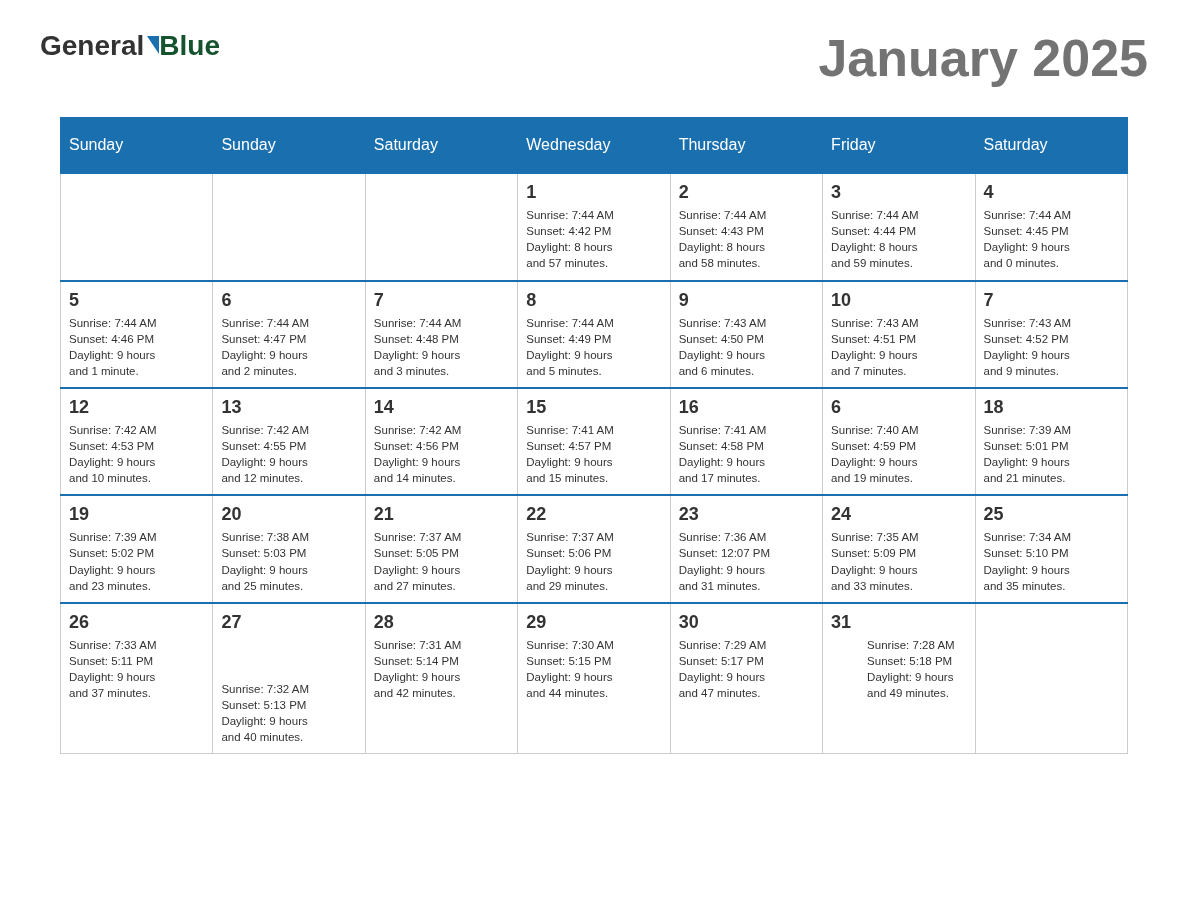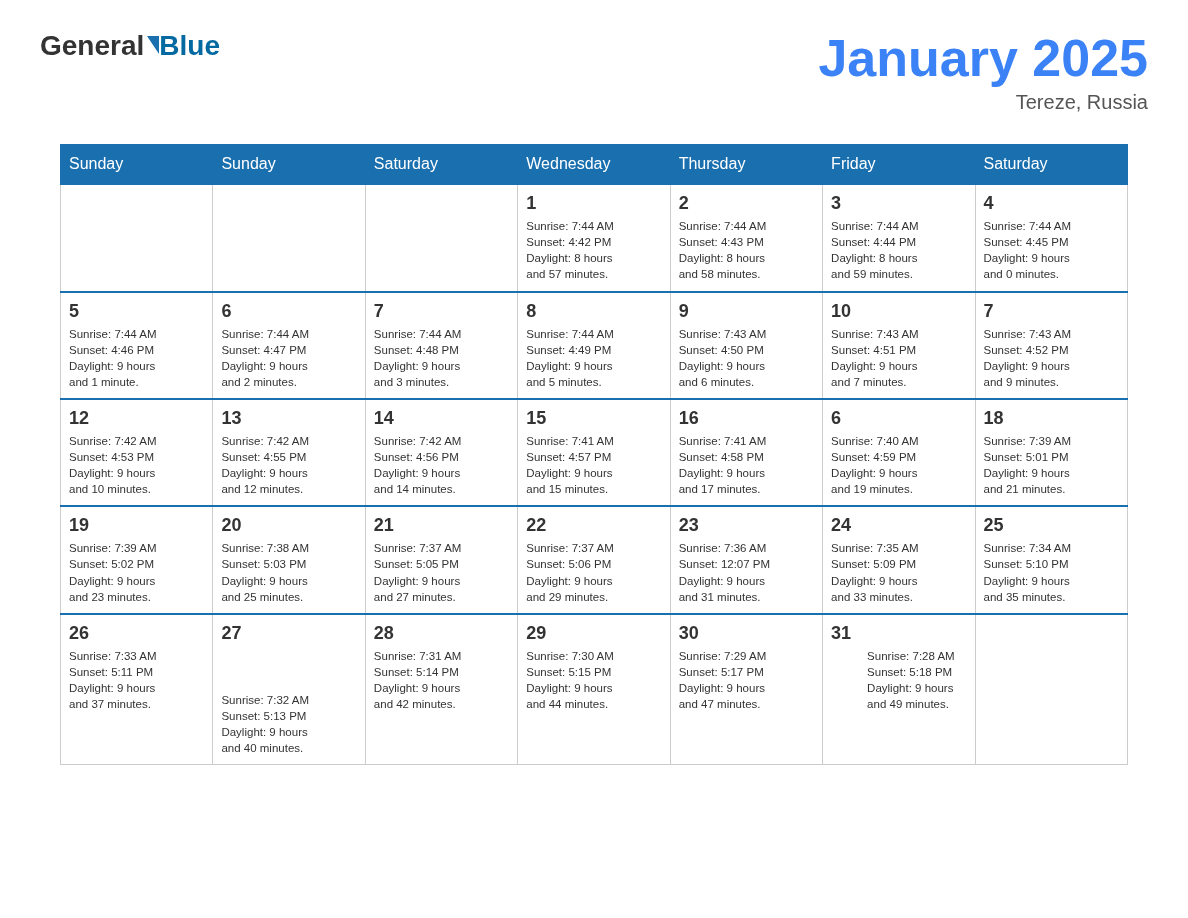--- a/index.html
+++ b/index.html
@@ -25,40 +25,40 @@
     .logo-line {
       display: flex;
       align-items: center;
     }
     .title-section {
       text-align: right;
     }
     .month-title {
       font-size: 52px;
       font-weight: bold;
-      color: #3b82f6;
+      color: #737373;
       line-height: 1.1;
     }
     .location {
       font-size: 20px;
       color: #555;
       margin-top: 4px;
     }
     .calendar {
       width: 100%;
       border-collapse: collapse;
       margin: 0 20px;
       width: calc(100% - 40px);
     }
     .calendar th {
       background-color: #1a6faf;
       color: #fff;
       font-size: 16px;
       font-weight: normal;
-      padding: 10px 8px;
+      padding: 18px 8px;
       text-align: left;
       border: 1px solid #1a6faf;
     }
     .calendar td {
       border: 1px solid #ccc;
       border-top: 2px solid #1a6faf;
       vertical-align: top;
       padding: 8px;
       width: 14.28%;
       min-height: 110px;
@@ -84,26 +84,25 @@
 </head>
 <body>
 
 <div class="header">
   <div class="logo">
     <div class="logo-line">
       <span style="font-size:28px;font-weight:bold;color:#333;">General</span>
       <span style="display:inline-block;width:0;height:0;border-left:12px solid transparent;border-bottom:0px solid transparent;border-top:18px solid #1a6faf;margin-left:3px;margin-bottom:2px;"></span>
     </div>
     <div>
-      <span style="font-size:28px;font-weight:bold;color:#0369a1;margin-left:0px;">Blue</span>
+      <span style="font-size:28px;font-weight:bold;color:#14532d;margin-left:0px;">Blue</span>
     </div>
   </div>
   <div class="title-section">
     <div class="month-title">January 2025</div>
-    <div class="location">Tereze, Russia</div>
   </div>
 </div>
 
 <div class="calendar-wrapper">
   <table class="calendar">
     <thead>
       <tr>
         <th>Sunday</th>
         <th>Sunday</th>
         <th>Saturday</th>

